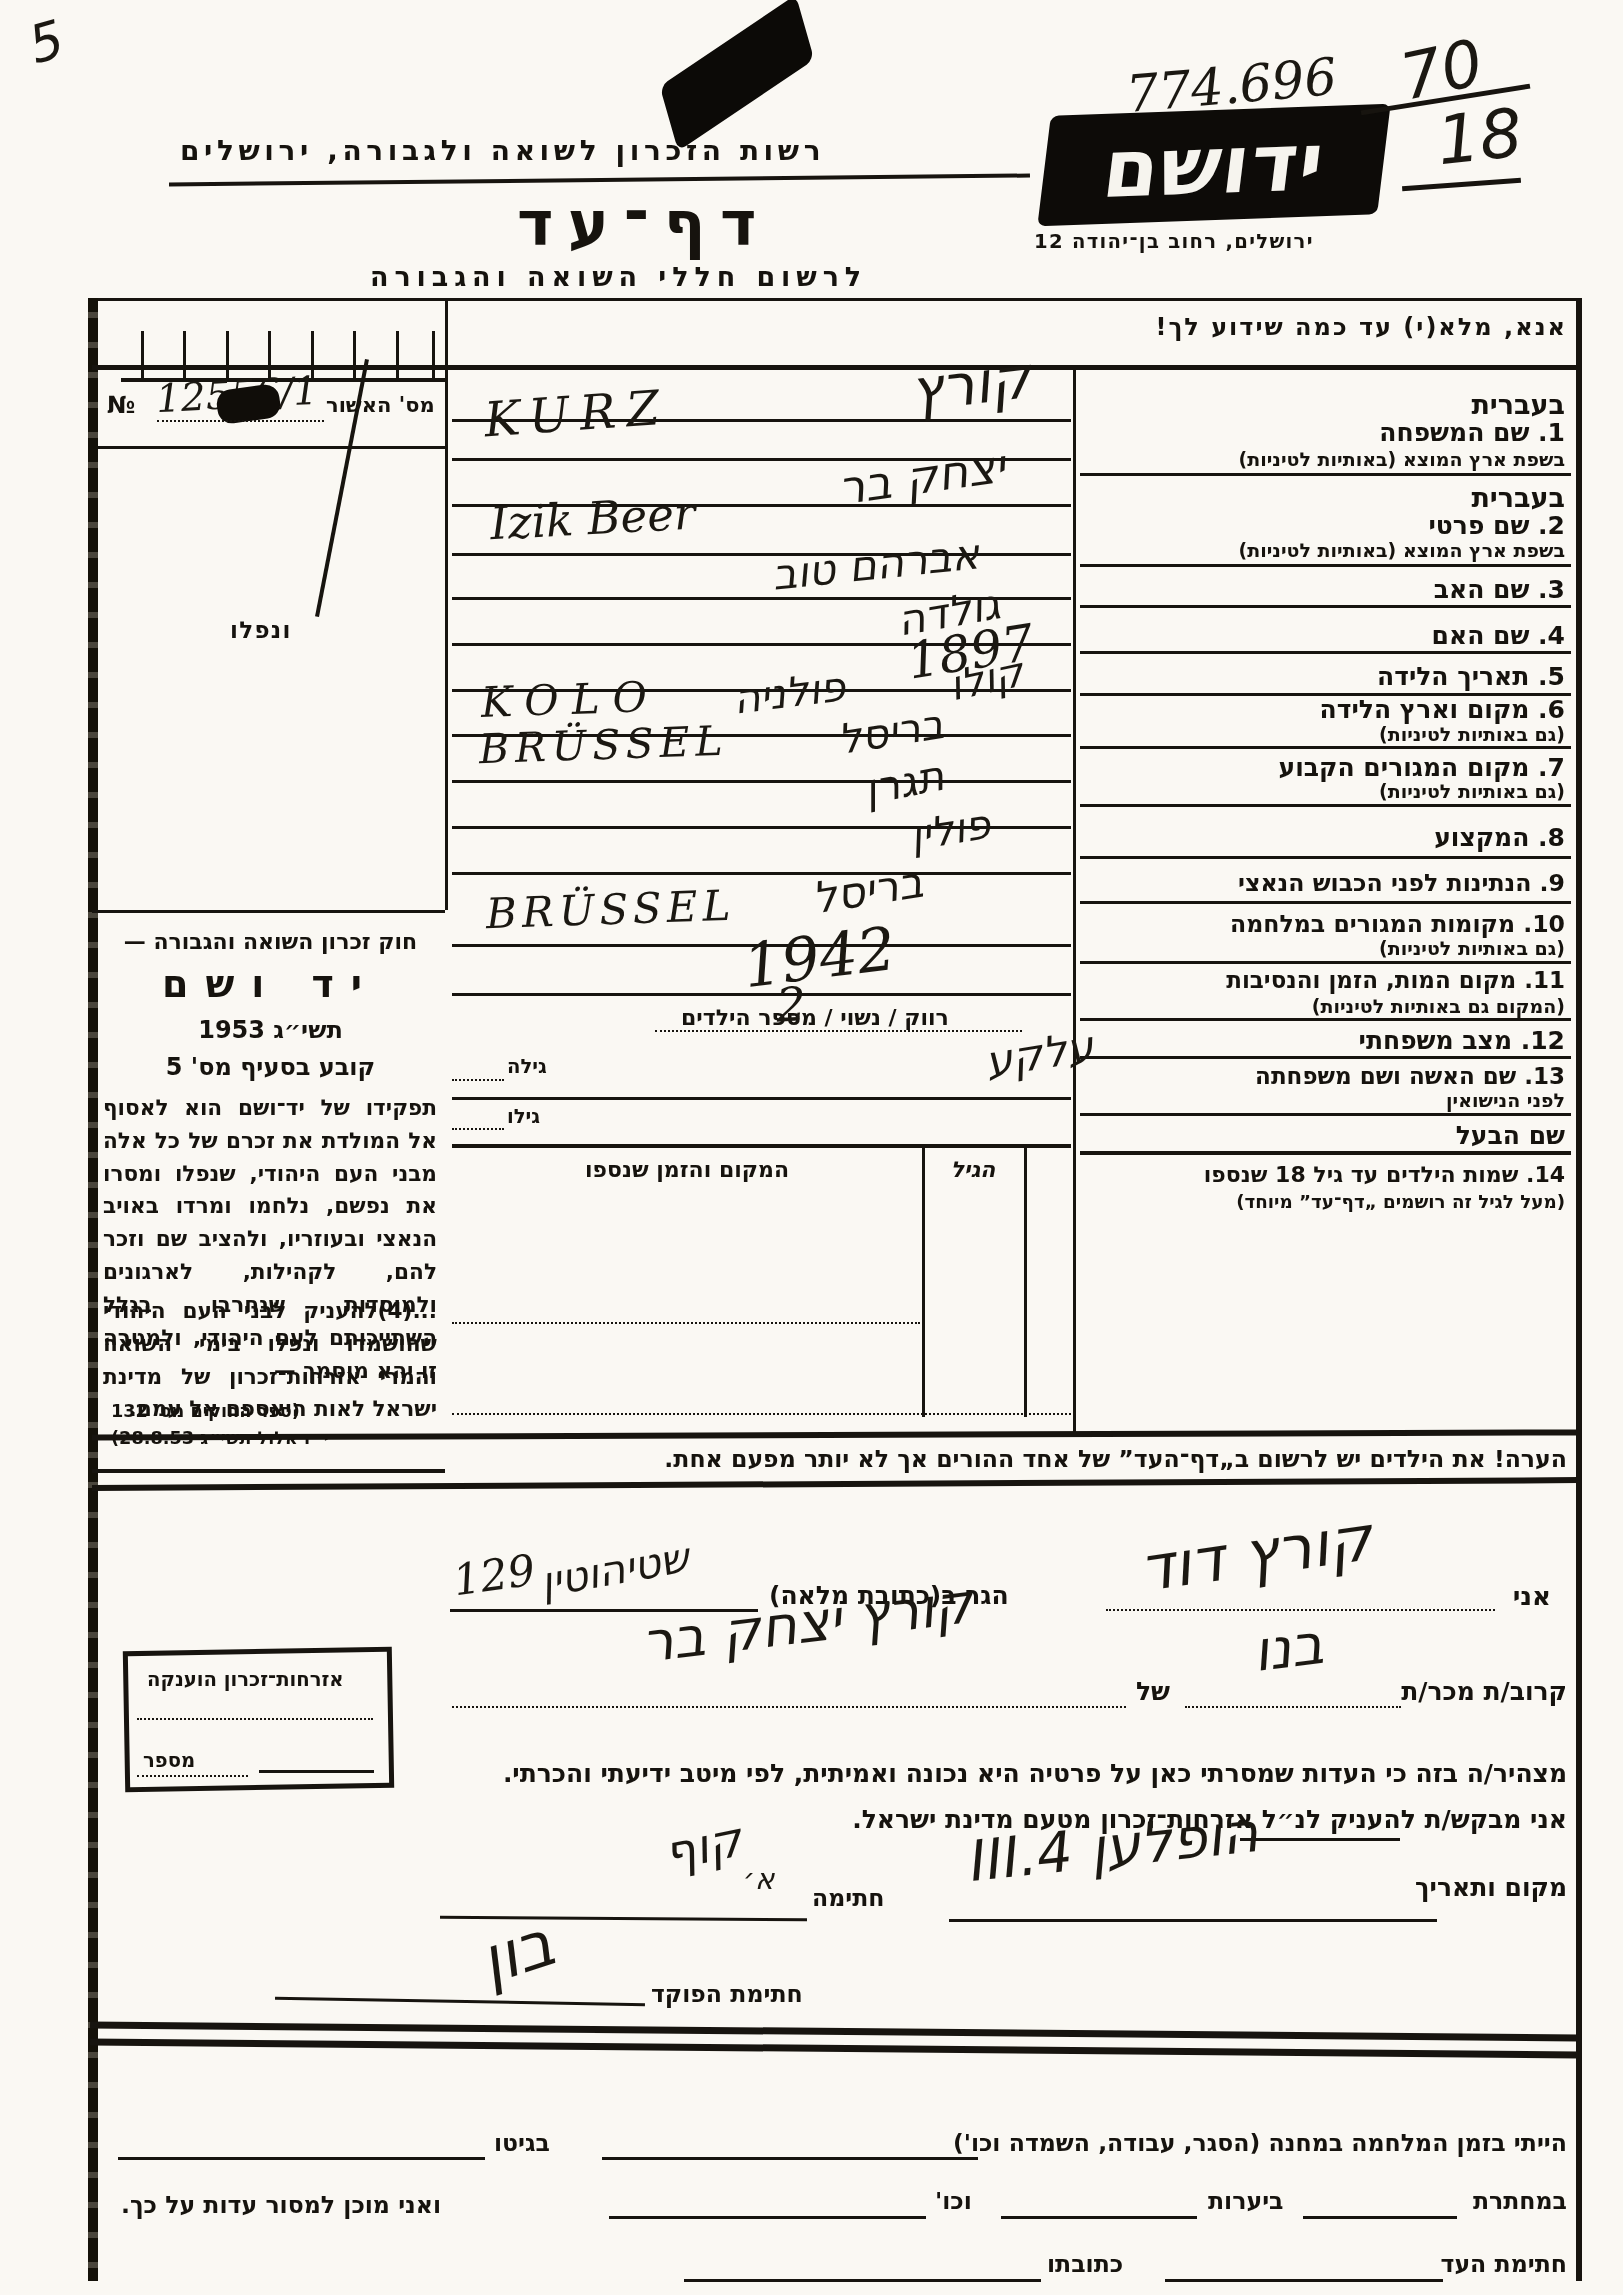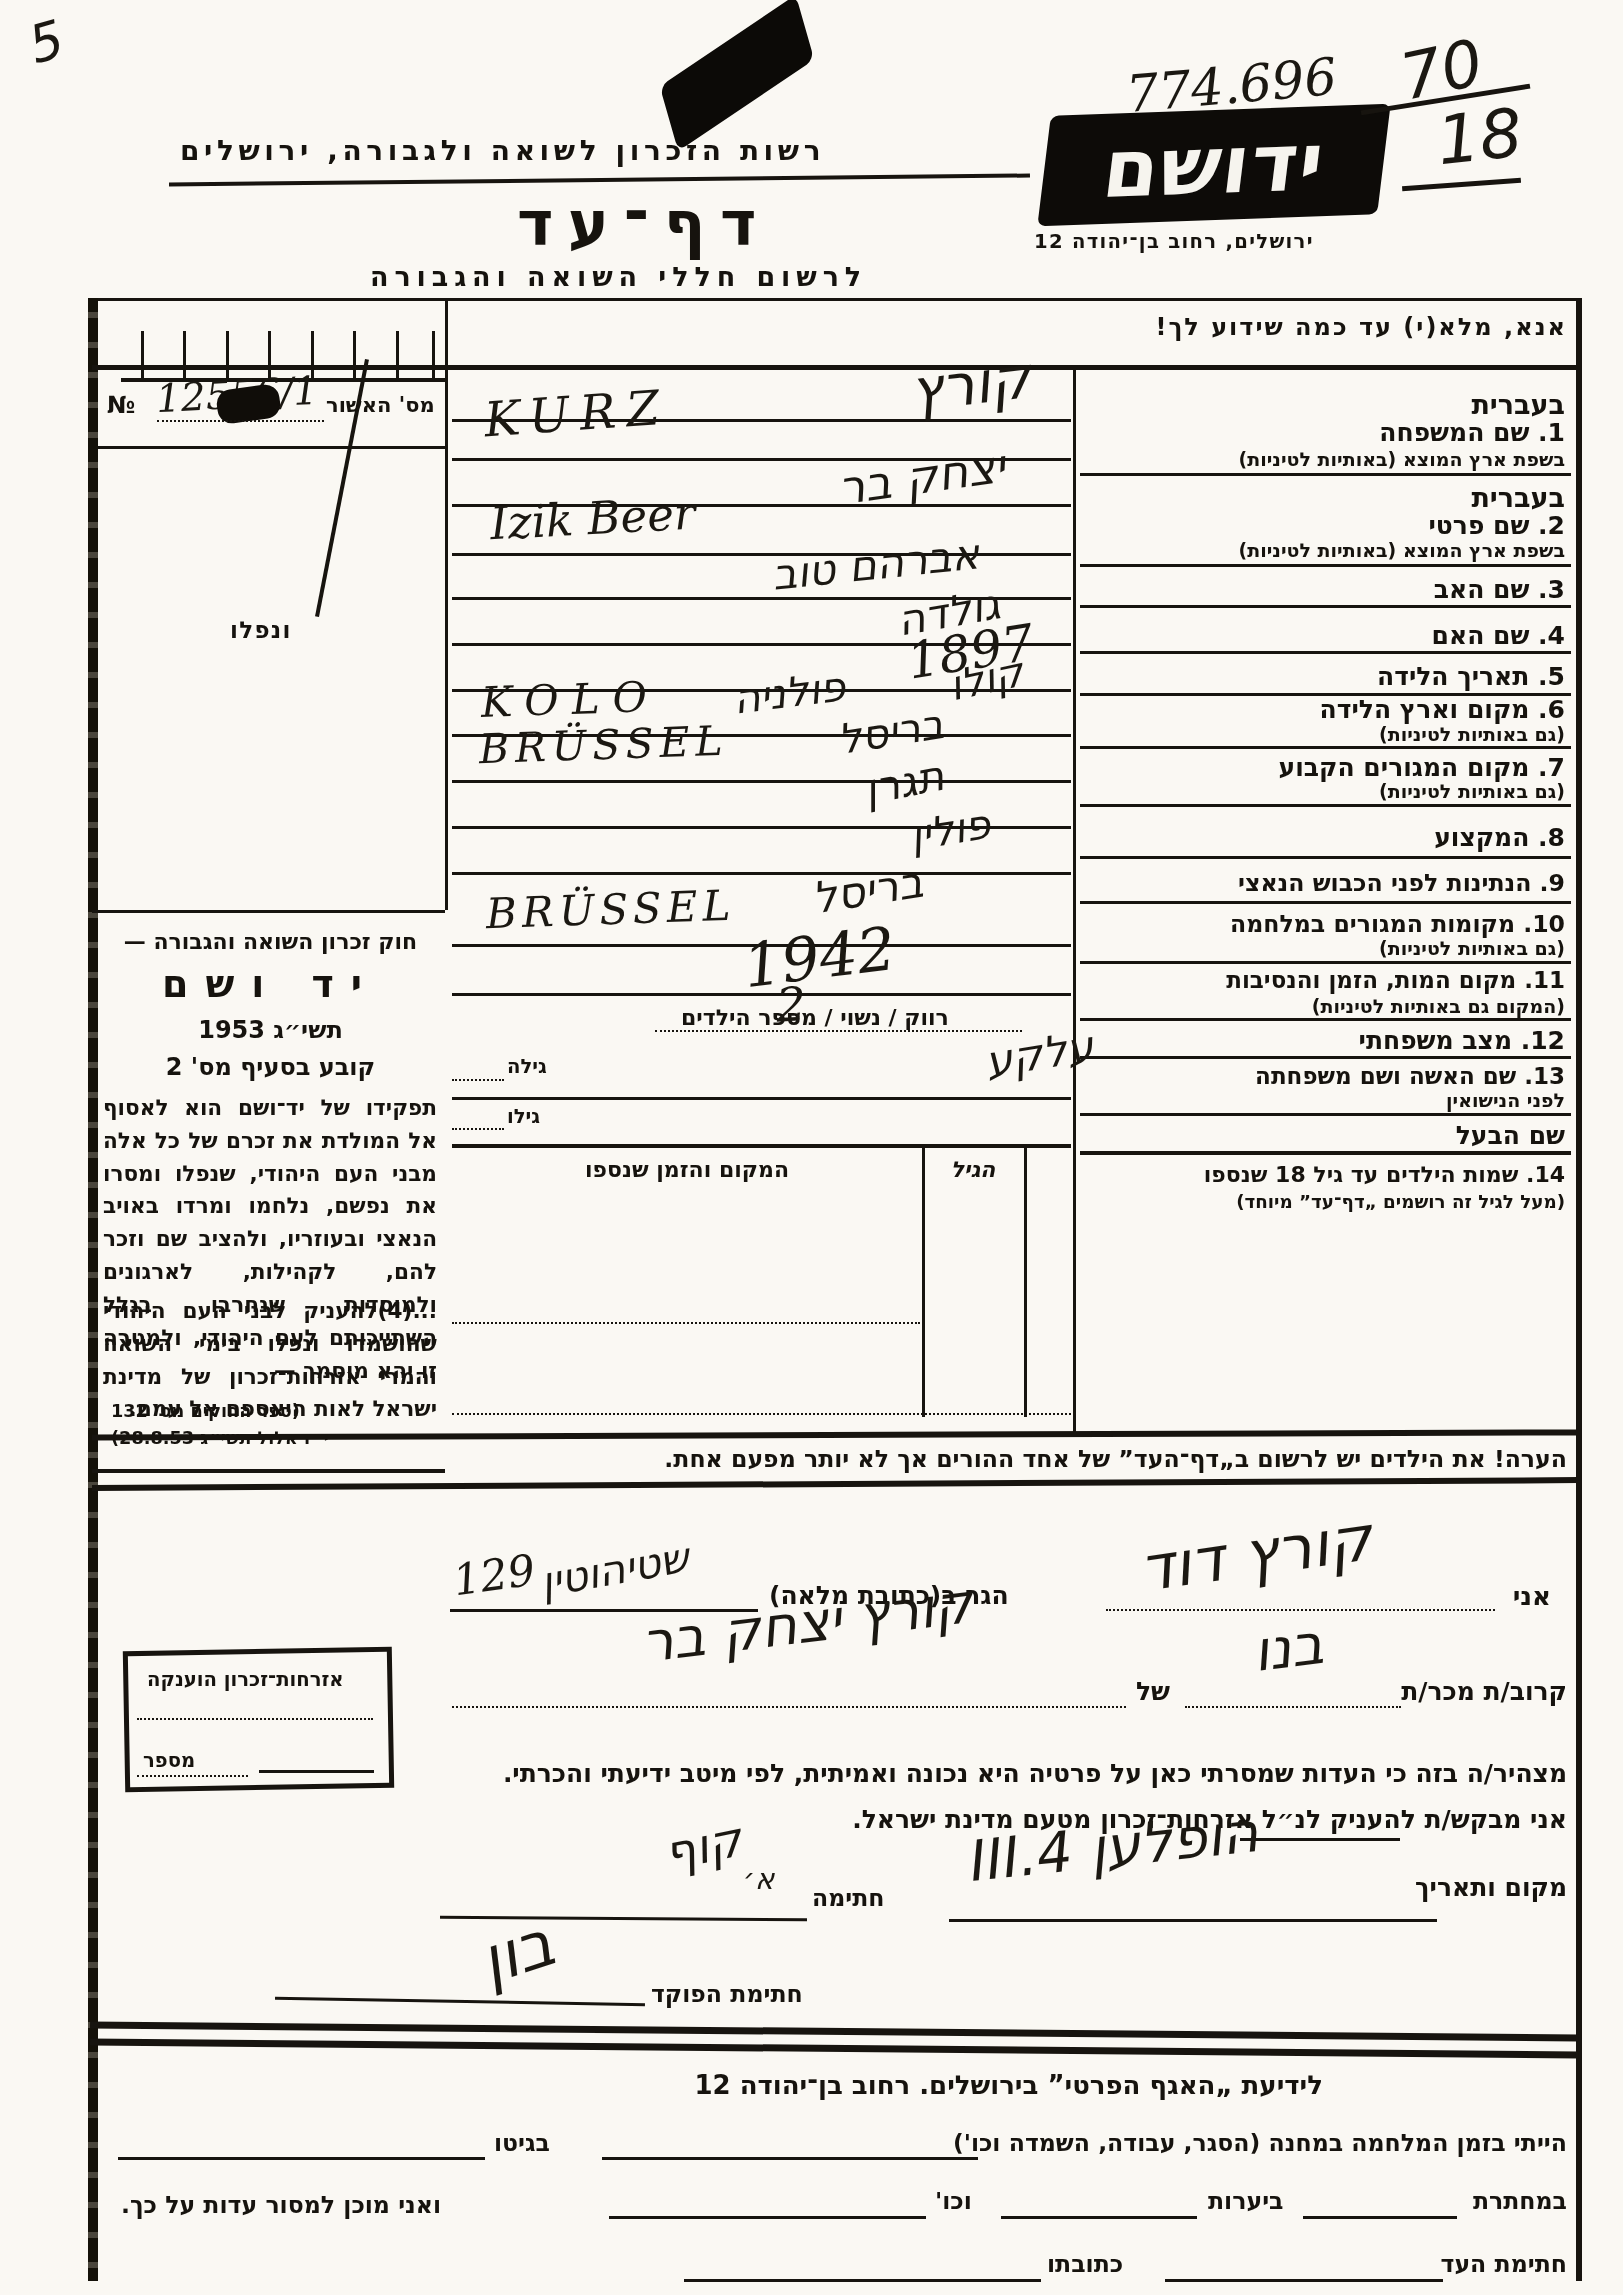--- a/index.html
+++ b/index.html
@@ -79,21 +79,21 @@
   <div class="vr" style="left:340px;top:357px;height:262px;width:3.9px;transform:rotate(11deg);"></div>
   <span class="p" style="left:326px;top:393px;font-size:21px;">מס' האשור</span>
   <div class="rd" style="left:157px;top:420px;width:167px;"></div>
   <div class="r" style="left:98px;top:446px;width:347px;height:3.3px;"></div>
 
   <span class="p" style="left:230px;top:617px;font-size:23px;letter-spacing:1.3px;">ונפלו</span>
 
   <span class="p" style="left:105px;top:929px;width:331px;text-align:center;font-size:22px;white-space:normal;">חוק זכרון השואה והגבורה —</span>
   <span class="p" style="left:105px;top:962px;width:331px;text-align:center;font-size:38px;letter-spacing:17px;">יד ושם</span>
   <span class="p" style="left:105px;top:1016px;width:331px;text-align:center;font-size:24px;">תשי״ג 1953</span>
-  <span class="p" style="left:105px;top:1053px;width:331px;text-align:center;font-size:24px;">קובע בסעיף מס' 2</span>
+  <span class="p" style="left:105px;top:1053px;width:331px;text-align:center;font-size:24px;">קובע בסעיף מס' 5</span>
   <div class="p" style="left:103px;top:1092px;width:334px;font-size:21.6px;line-height:1.52;white-space:normal;text-align:justify;">תפקידו של יד־ושם הוא לאסוף אל המולדת את זכרם של כל אלה מבני העם היהודי, שנפלו ומסרו את נפשם, נלחמו ומרדו באויב הנאצי ובעוזריו, ולהציב שם וזכר להם, לקהילות, לארגונים ולמוסדות שנחרבו בגלל השתייכותם לעם היהודי, ולמטרה זו יהא מוסמך —</div>
   <div class="p" style="left:103px;top:1295px;width:334px;font-size:21.6px;line-height:1.52;white-space:normal;text-align:justify;">...(4)להעניק לבני העם היהודי שהושמדו ונפלו בימי השואה והמרי אזרחות־זכרון של מדינת ישראל לאות היאספם אל עמם.</div>
   <span class="p" style="left:111px;top:1401px;font-size:17.7px;">(ספר החוקים מס' 132</span>
   <span class="p" style="left:111px;top:1428px;font-size:17.7px;">י״ז אלול תשי״ג 28.8.53)</span>
   <div class="r" style="left:92px;top:1469px;width:353px;height:3.9px;"></div>
 
   <span class="p" style="right:58px;top:389px;font-size:27px;">בעברית</span>
   <span class="p" style="right:58px;top:418px;font-size:25px;">1. שם המשפחה</span>
   <span class="p sub" style="right:58px;top:448px;">בשפת ארץ המוצא (באותיות לטיניות)</span>
   <div class="r" style="left:1080px;top:473px;width:491px;"></div>
@@ -236,21 +236,20 @@
   <div class="box" style="left:124px;top:1649px;width:259px;height:131px;transform:rotate(-1deg);"></div>
   <span class="p" style="left:147px;top:1668px;font-size:19.6px;">אזרחות־זכרון הוענקה</span>
   <div class="rd" style="left:137px;top:1718px;width:236px;"></div>
   <span class="p" style="left:143px;top:1749px;font-size:19.6px;">מספר</span>
   <div class="rd" style="left:137px;top:1775px;width:111px;"></div>
   <div class="r" style="left:259px;top:1770px;width:115px;"></div>
 
   <div class="r" style="left:90px;top:2028px;width:1489px;height:6.5px;transform:rotate(0.5deg);"></div>
   <div class="r" style="left:90px;top:2045px;width:1489px;height:6.5px;transform:rotate(0.5deg);"></div>
 
-  <span class="p" style="left:452px;top:2070px;width:871px;text-align:right;font-size:26px;">לידיעת „האגף הפרטי” בירושלים.   רחוב בן־יהודה 12</span>
 
   <span class="p" style="right:56px;top:2129px;font-size:23.6px;">הייתי בזמן המלחמה במחנה (הסגר, עבודה, השמדה וכו')</span>
   <div class="r" style="left:602px;top:2157px;width:376px;height:2.6px;"></div>
   <span class="p" style="left:494px;top:2129px;font-size:23.6px;">בגיטו</span>
   <div class="r" style="left:118px;top:2157px;width:367px;height:2.6px;"></div>
 
   <span class="p" style="right:56px;top:2187px;font-size:23.6px;">במחתרת</span>
   <div class="r" style="left:1303px;top:2216px;width:154px;height:2.6px;"></div>
   <span class="p" style="left:1208px;top:2187px;font-size:23.6px;">ביערות</span>
   <div class="r" style="left:1001px;top:2216px;width:196px;height:2.6px;"></div>

